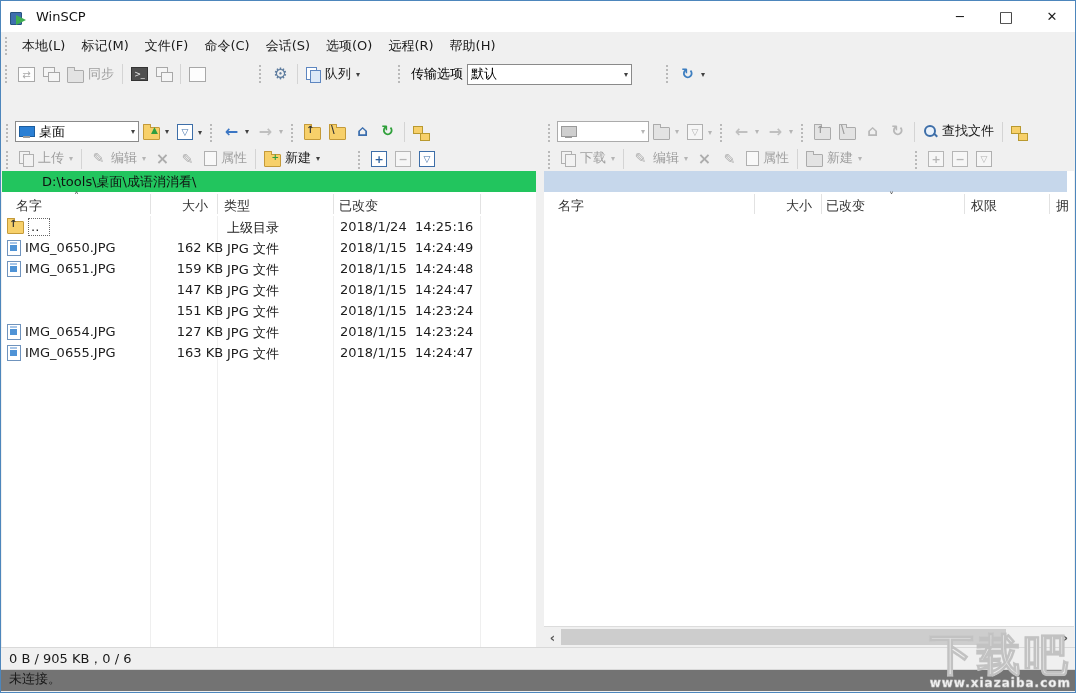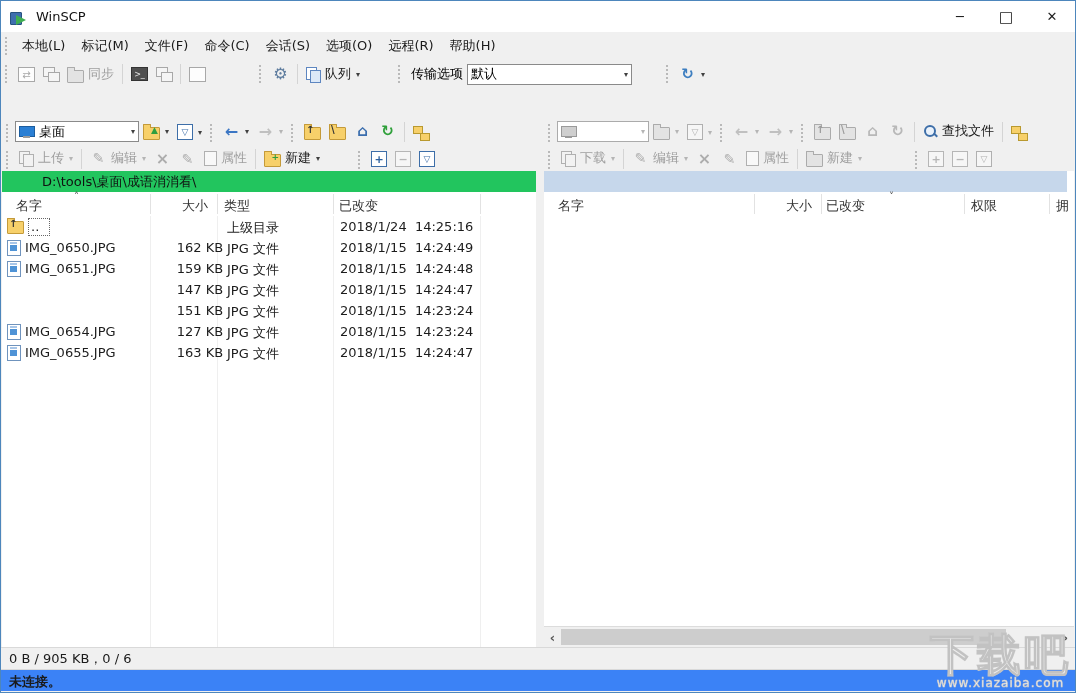--- a/index.html
+++ b/index.html
@@ -113,25 +113,25 @@
   .fimg i{position:absolute;left:2px;top:4px;width:7px;height:6px;background:#4f93d6;display:block;}
   .fimg b{position:absolute;left:2px;top:1px;width:7px;height:2px;background:#a8c6e8;display:block;}
   
   .hscroll{position:absolute;left:0;right:0;bottom:0;height:20px;background:#f0f0f0;border-top:1px solid #dcdcdc;}
   .sarr{position:absolute;top:0;width:17px;height:20px;display:flex;align-items:center;justify-content:center;color:#555;font-size:13px;font-weight:bold;}
   .sarr.l{left:0;}
   .sarr.r{right:0;}
   .sthumb{position:absolute;left:17px;top:2px;height:16px;width:445px;background:#cdcdcd;}
   
   .status1{position:absolute;left:0;right:0;bottom:23px;height:22px;background:#f0f0f0;border-top:1px solid #d9d9d9;display:flex;align-items:center;font-size:13px;color:#1a1a1a;padding-left:8px;box-sizing:border-box;}
-  .status2{position:absolute;left:0;right:0;bottom:1px;height:22px;background:#3b82f6;border-top:1px solid #d9d9d9;display:flex;align-items:flex-end;font-size:13px;color:#1a1a1a;padding-left:8px;box-sizing:border-box;font-weight:bold;}
+  .status2{position:absolute;left:0;right:0;bottom:1px;height:22px;background:#737373;border-top:1px solid #d9d9d9;display:flex;align-items:flex-start;font-size:13px;color:#1a1a1a;padding-left:8px;box-sizing:border-box;}
   
   .watermark{position:absolute;right:4px;bottom:2px;z-index:30;text-align:center;pointer-events:none;}
   .wm1{font-size:44px;font-weight:bold;letter-spacing:3px;color:rgba(255,255,255,0.75);-webkit-text-stroke:1px #c2c2c2;text-shadow:0 0 1px #bdbdbd;line-height:1.05;}
-  .wm2{font-size:12px;font-weight:normal;letter-spacing:1px;color:rgba(255,255,255,0.85);-webkit-text-stroke:0.5px #c6c6c6;text-shadow:0 0 1px #c0c0c0;margin-top:-2px;}.spacer30{width:30px;}.spacer45{width:45px;}
+  .wm2{font-size:12px;font-weight:bold;letter-spacing:1px;color:rgba(255,255,255,0.85);-webkit-text-stroke:0.5px #c6c6c6;text-shadow:0 0 1px #c0c0c0;margin-top:-2px;}.spacer30{width:30px;}.spacer45{width:45px;}
 </style>
 </head>
 <body>
 
 <div class="window">
 
   <div class="titlebar">
     <span class="appicon">
         <i class="b1"></i>
         <i class="b2"></i>

